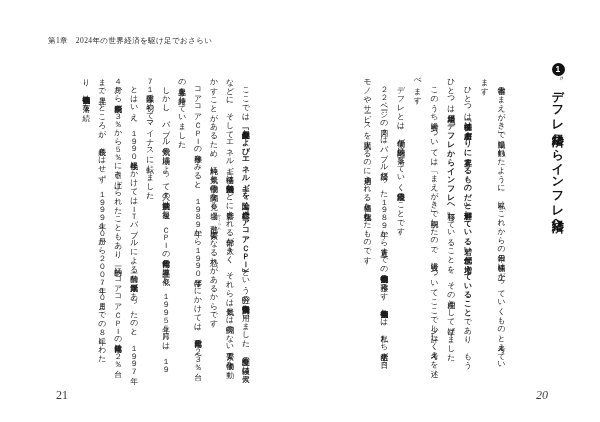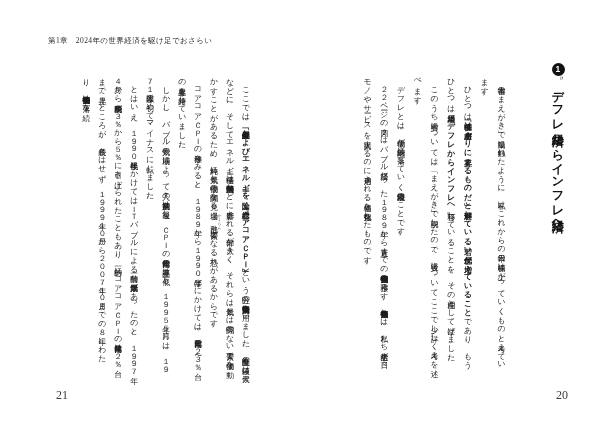--- a/index.html
+++ b/index.html
@@ -37,21 +37,21 @@
   .page-left .page-body{line-height:2.05;}
   .page-body p{margin:0;text-indent:1em;}
   .b{font-weight:bold;}
   ruby{ruby-align:center;}
   rt{font-size:3.6px;color:#333;}
   .folio{
     position:absolute;font-size:12px;color:#3a3a3a;
     font-family:"Liberation Serif","DejaVu Serif",serif;
   }
   .folio-left{left:56px;top:388px;}
-  .folio-right{left:556px;top:388px;}
+  .folio-right{left:536px;top:388px;font-style:italic;}
 </style>
 </head>
 <body>
 
 <div class="running-header">第1章　2024年の世界経済を駆け足でおさらい</div>
 
 <div class="page page-right">
   <div class="section-heading">
     <span class="badge">1</span><span class="ornament">〃</span><span>デフレ経済からインフレ経済へ</span>
   </div>

